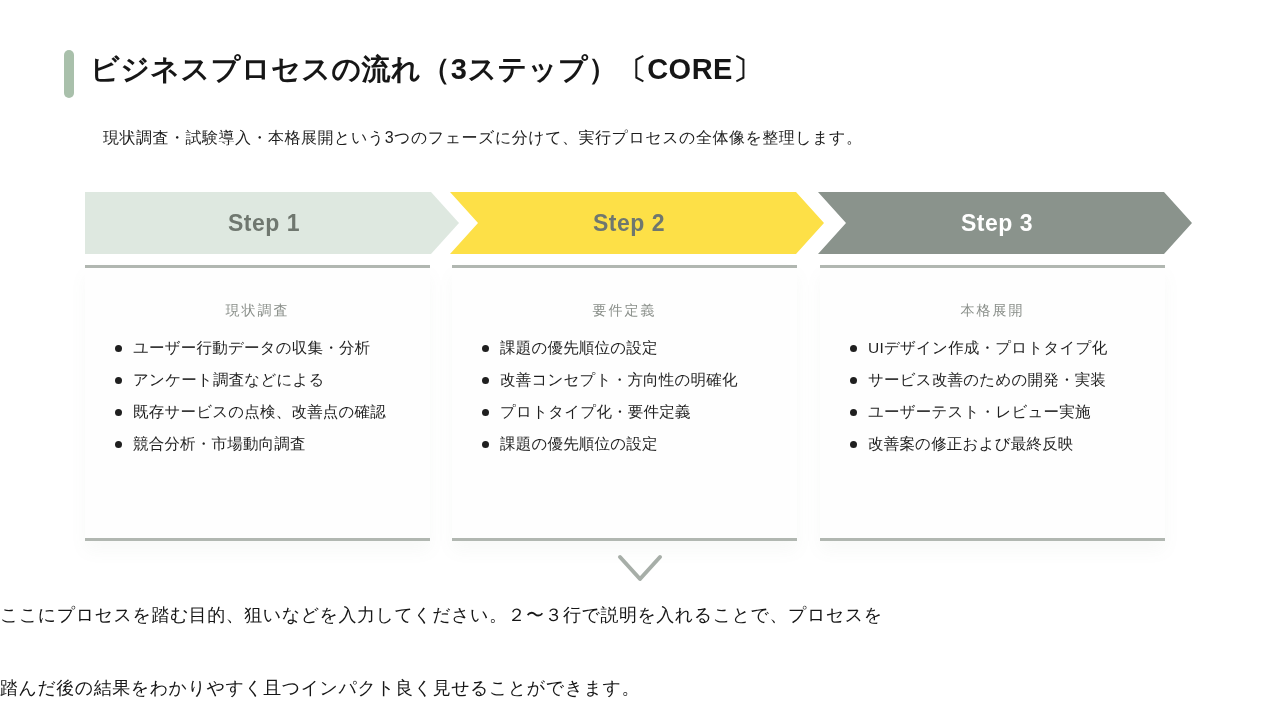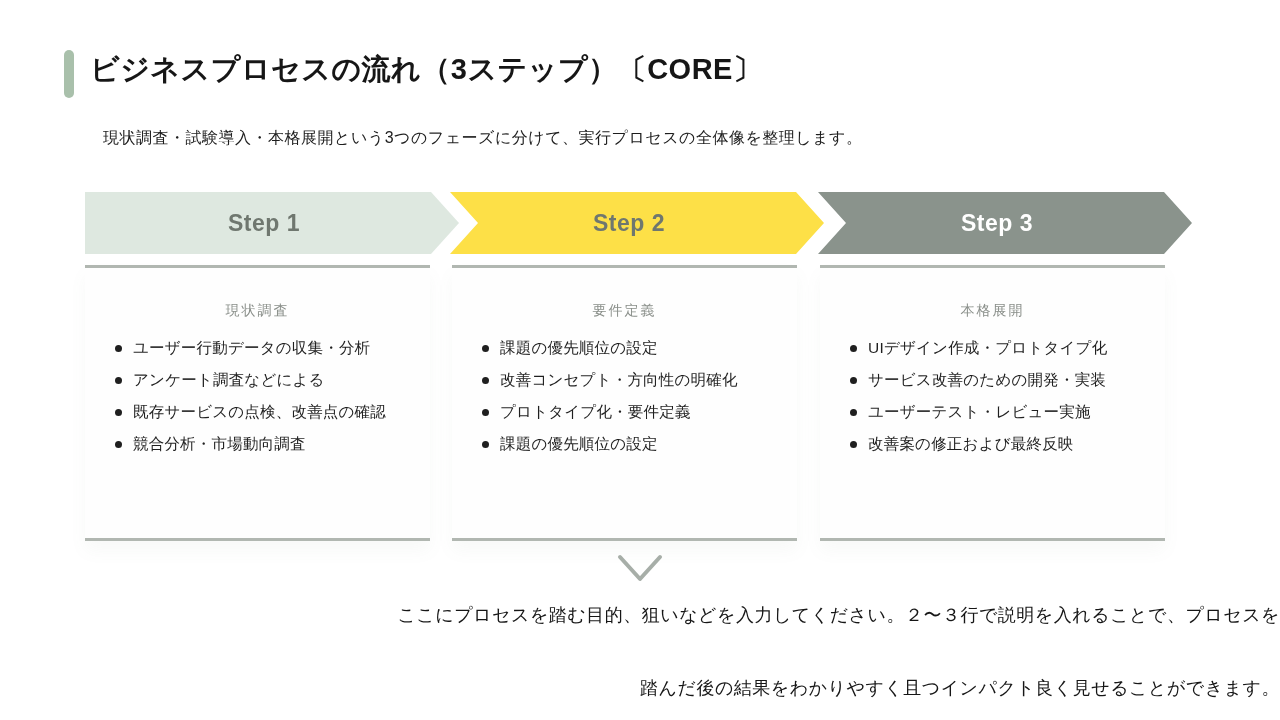--- a/index.html
+++ b/index.html
@@ -117,21 +117,21 @@
 
   
   .down-arrow {
     position: absolute;
     left: 617px; top: 553px;
     width: 46px; height: 30px;
   }
   .footer-text {
     position: absolute;
     left: 0; right: 0;
-    text-align: right;
+    text-align: left;
     font-size: 18px;
     color: #161616;
     letter-spacing: 0.5px;
   }
   #footer-line1 { top: 603px; }
   #footer-line2 { top: 640px; margin-top: 36px; }
 </style>
 </head>
 <body>
 

